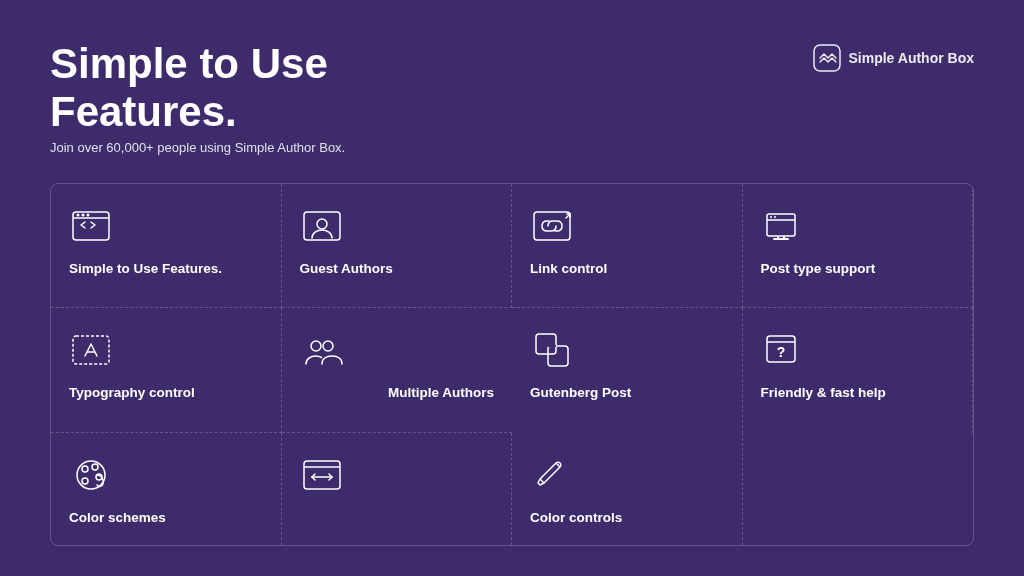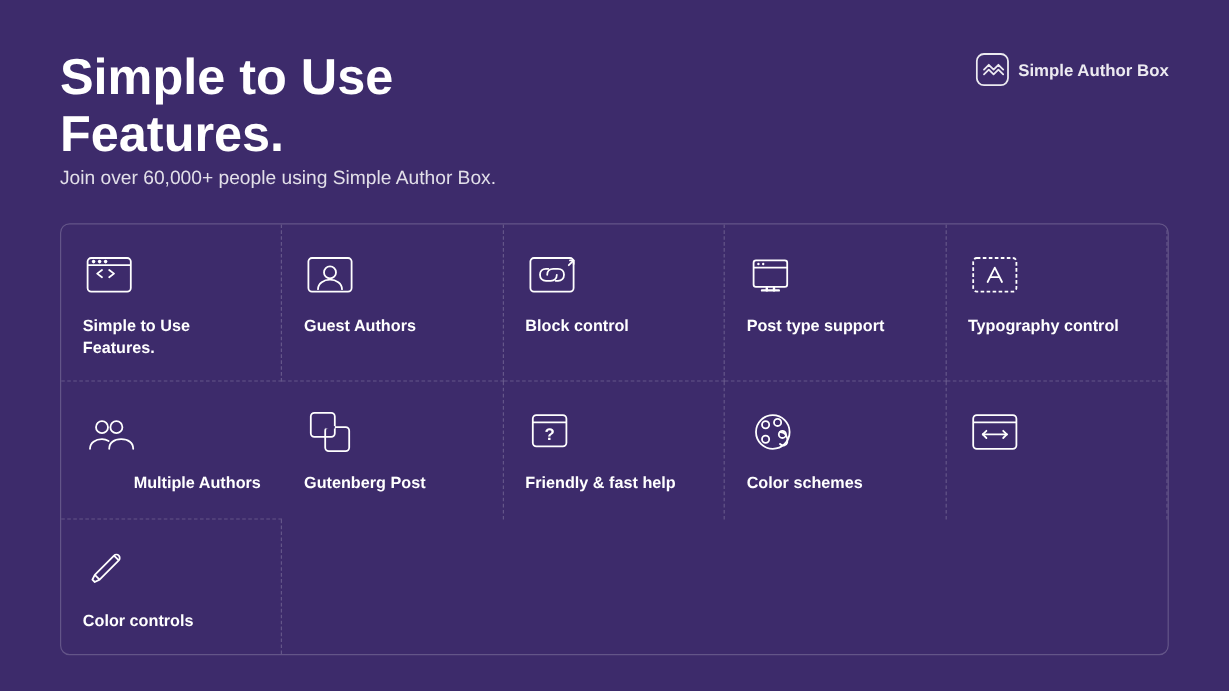--- a/index.html
+++ b/index.html
@@ -32,21 +32,21 @@
     .title-area {}
 
     .main-title {
       font-size: 42px;
       font-weight: 800;
       line-height: 1.15;
       margin-bottom: 3px;
     }
 
     .subtitle {
-      font-size: 16px;
+      font-size: 13px;
       font-weight: 400;
       opacity: 0.85;
     }
 
     .brand-logo {
       display: flex;
       align-items: center;
       gap: 8px;
       font-size: 14px;
       font-weight: 700;
@@ -55,21 +55,21 @@
       margin-top: 4px;
     }
 
     .brand-icon {
       width: 28px;
       height: 28px;
     }
 
     .features-grid {
       display: grid;
-      grid-template-columns: repeat(5, 1fr);
+      grid-template-columns: repeat(4, 1fr);
       grid-template-rows: repeat(2, 1fr);
       gap: 0;
       flex: 1;
       border: 1px solid rgba(255,255,255,0.2);
       border-radius: 8px;
       overflow: hidden;
     }
 
     .feature-cell {
       padding: 20px 18px 18px 18px;
@@ -167,21 +167,21 @@
     <div class="feature-cell">
       <div class="feature-icon">
         <svg viewBox="0 0 44 44" fill="none" xmlns="http://www.w3.org/2000/svg">
           <rect x="4" y="8" width="36" height="28" rx="3" stroke="white" stroke-width="1.5" fill="none"></rect>
           <path d="M18 22 C18 19 20 17 23 17 L27 17 C30 17 32 19 32 22 C32 25 30 27 27 27 L25 27" stroke="white" stroke-width="1.5" stroke-linecap="round" fill="none"></path>
           <path d="M26 22 C26 25 24 27 21 27 L17 27 C14 27 12 25 12 22 C12 19 14 17 17 17 L19 17" stroke="white" stroke-width="1.5" stroke-linecap="round" fill="none"></path>
           <path d="M36 14 L40 10" stroke="white" stroke-width="1.5" stroke-linecap="round"></path>
           <path d="M37 10 L40 10 L40 13" stroke="white" stroke-width="1.5" stroke-linecap="round" stroke-linejoin="round" fill="none"></path>
         </svg>
       </div>
-      <div class="feature-label">Block control</div>
+      <div class="feature-label">Link control</div>
     </div>
 
     <div class="feature-cell">
       <div class="feature-icon">
         <svg viewBox="0 0 44 44" fill="none" xmlns="http://www.w3.org/2000/svg">
           <rect x="6" y="10" width="28" height="22" rx="2" stroke="white" stroke-width="1.5" fill="none"></rect>
           <line x1="6" y1="16" x2="34" y2="16" stroke="white" stroke-width="1.5"></line>
           <circle cx="10" cy="13" r="1" fill="white"></circle>
           <circle cx="14" cy="13" r="1" fill="white"></circle>
           <rect x="12" y="34" width="16" height="2" rx="1" fill="white"></rect>

